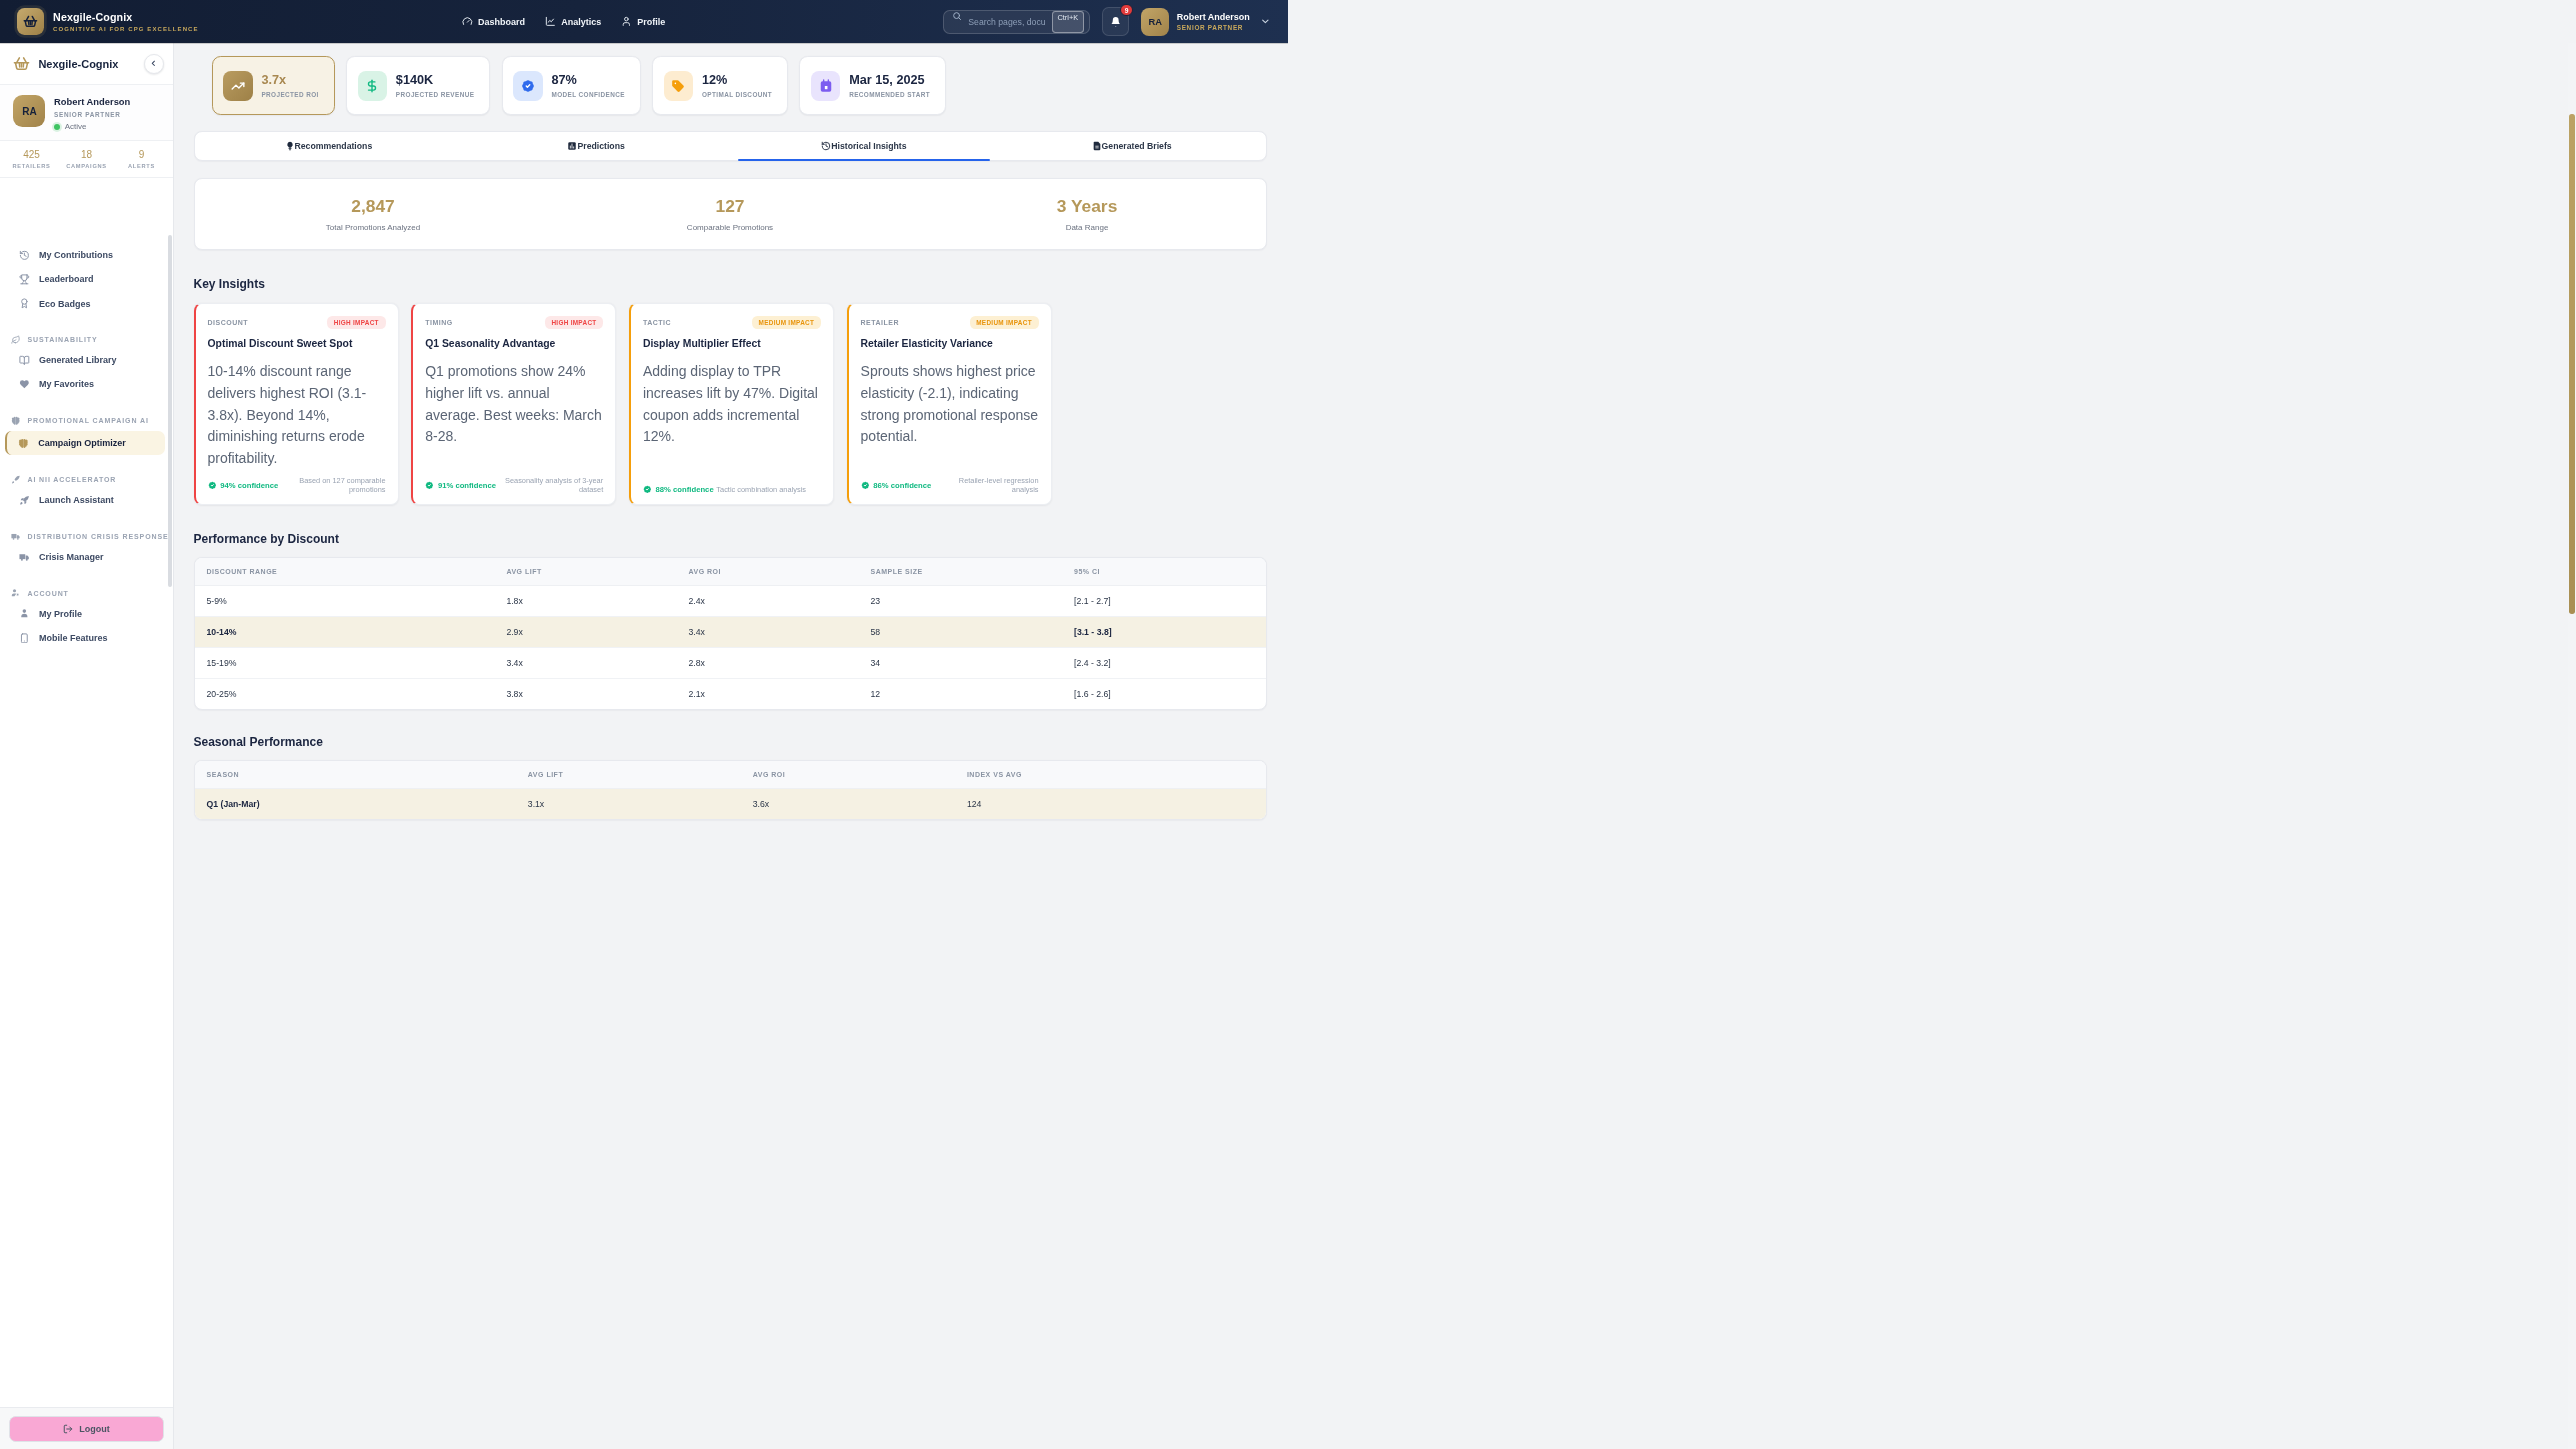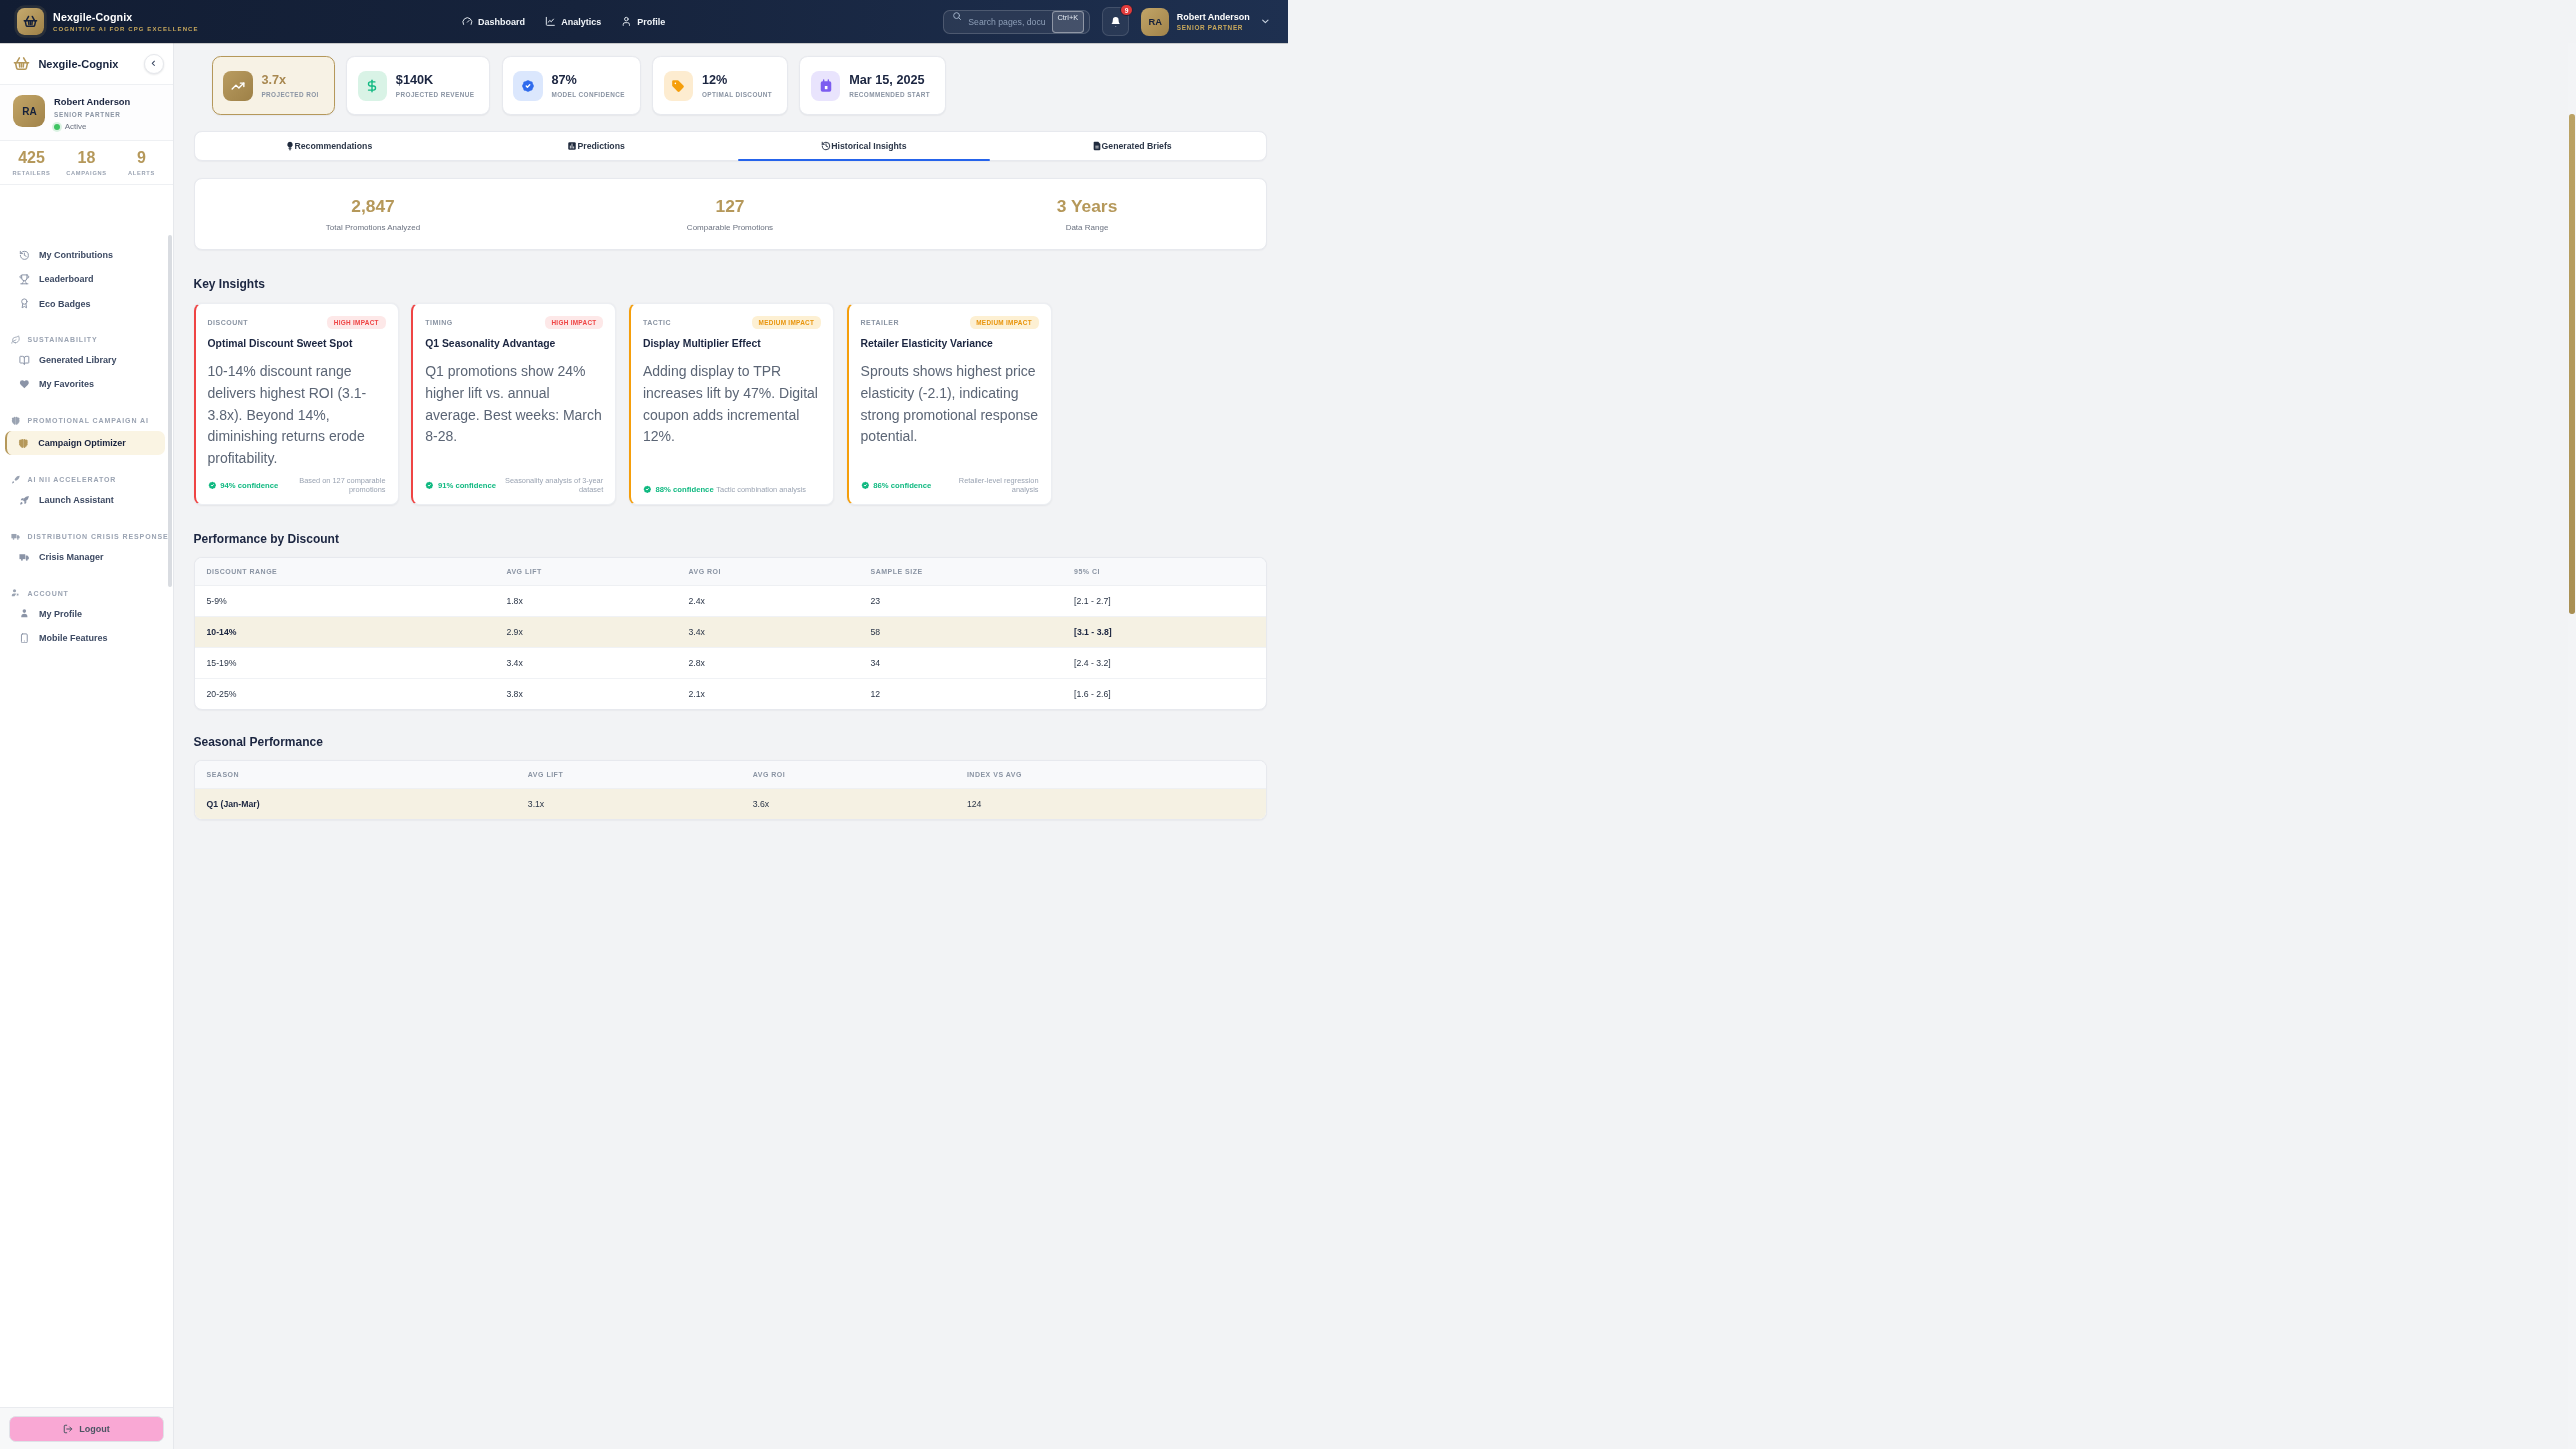--- a/index.html
+++ b/index.html
@@ -51,21 +51,21 @@
   .sb-collapse .ic{width:8.7px;height:8.7px}
   .sb-user{padding:10px 13.4px 8.7px;border-bottom:0.7px solid #eef0f3;background:#fdfdfe;display:flex;gap:8.7px}
   .sb-avatar{width:32px;height:32px;border-radius:9.4px;background:linear-gradient(135deg,#c2a567,#a1834a);
     color:#15203a;font-weight:bold;font-size:10px;display:flex;align-items:center;justify-content:center}
   .sb-uname{font-size:9.4px;font-weight:bold;color:#1b2540;margin-top:1.3px}
   .sb-urole{font-size:6.4px;font-weight:bold;color:#8a94a3;letter-spacing:0.7px;margin-top:3.4px}
   .sb-status{display:flex;align-items:center;gap:4.7px;margin-top:4.7px}
   .sb-dot{width:6px;height:6px;border-radius:50%;background:#3fc462;box-shadow:0 0 0 2px rgba(63,196,98,.18)}
   .sb-status span{font-size:8px;color:#6b7280}
   .sb-stats{display:grid;grid-template-columns:1fr 1fr 1fr;text-align:center;padding:8px 4px 8.7px;border-bottom:0.7px solid #eef0f3}
-  .sb-stat-v{font-size:16px;font-weight:bold;color:#b5985a}
+  .sb-stat-v{font-size:10px;font-weight:normal;color:#b5985a}
   .sb-stat-l{font-size:5.7px;font-weight:bold;color:#9aa3b2;letter-spacing:0.7px;margin-top:2.7px}
   .sb-nav{position:absolute;top:195px;left:0;right:0;bottom:42px;overflow:hidden;padding-top:5.4px}
   .nav-item{display:flex;align-items:center;gap:9.4px;padding:6.7px 0 6.7px 19px;cursor:pointer}
   .nav-item .ic{width:10.7px;height:10.7px;color:#8b94a7}
   .nav-item span{font-size:9px;font-weight:600;color:#3d4a63}
   .nav-sec{display:flex;align-items:center;gap:6.7px;margin-top:15.4px;padding:4px 0 4px 11.4px}
   .nav-sec .ic{width:9.4px;height:9.4px;color:#9aa3b2}
   .nav-sec span{font-size:7px;font-weight:bold;color:#9aa3b2;letter-spacing:0.9px}
   .nav-item.active{margin:2px 8px 2px 5.4px;padding:6.7px 0 6.7px 10.7px;background:#faf4e3;
     border-left:2.7px solid #b5985a;border-radius:6.7px}

